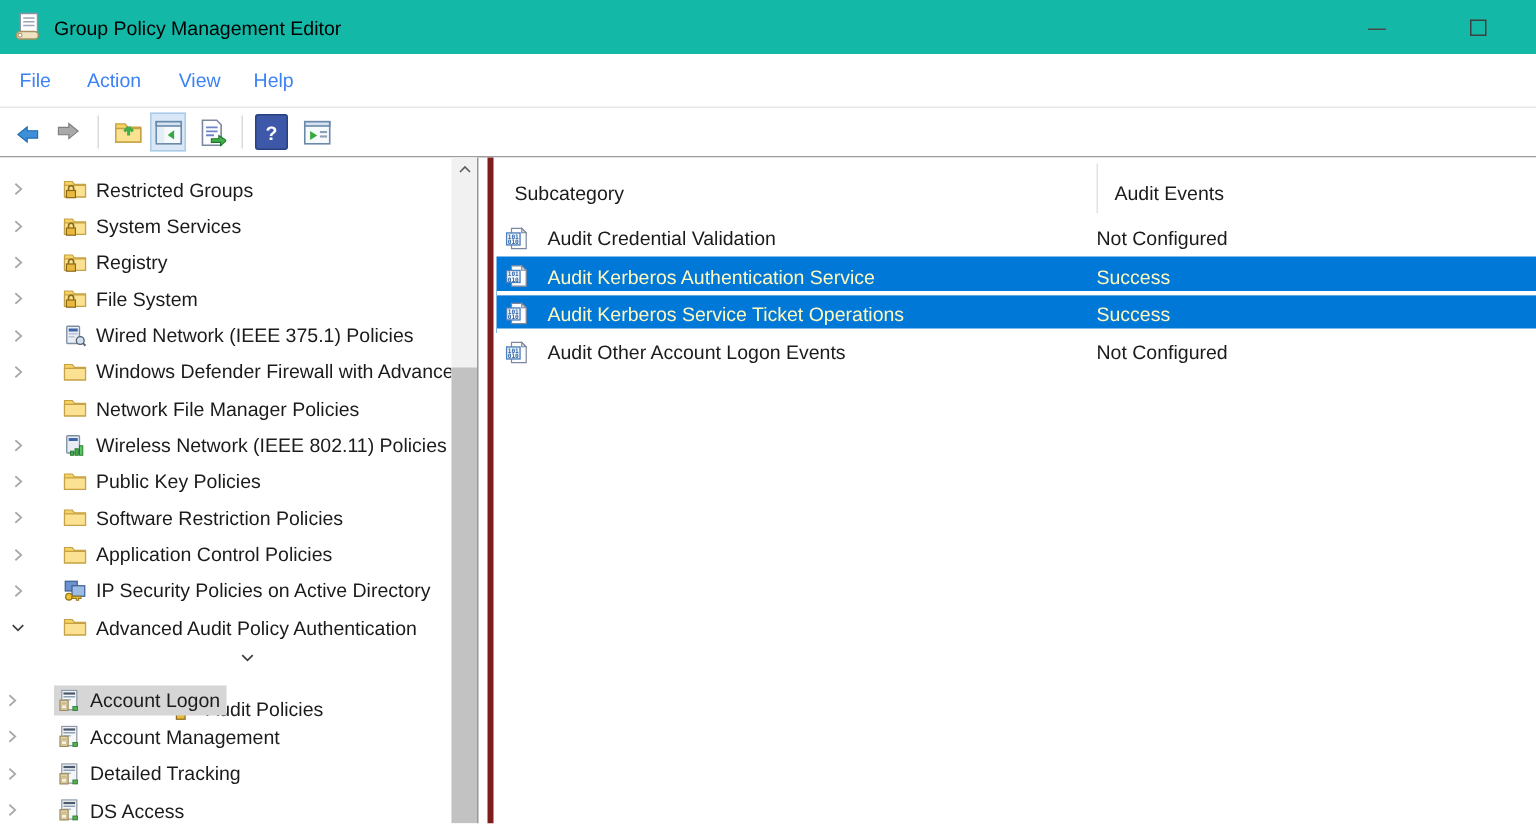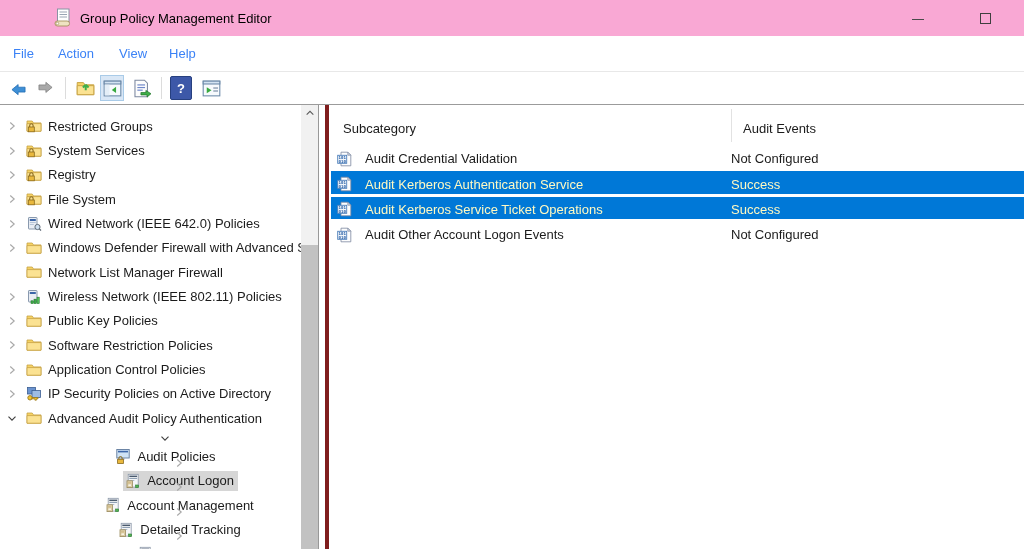--- a/index.html
+++ b/index.html
@@ -2,21 +2,21 @@
 <html><head>
 <meta charset="utf-8">
 <style>
   html,body{margin:0;padding:0;}
   body{
     width:1024px;height:549px;overflow:hidden;background:#ffffff;
     font-family:"Liberation Sans",sans-serif;font-size:13px;color:#1b1b1b;
     position:relative;
   }
   
-  .titlebar{height:36px;display:flex;align-items:center;position:relative;background:#f9a8d4;padding-left:44px;}
+  .titlebar{height:36px;display:flex;align-items:center;position:relative;background:#14b8a6;}
   .title-icon{margin-left:10px;width:18px;height:20px;flex:none;}
   .title-text{margin-left:8px;font-size:13px;color:#000;}
   .cap-min{position:absolute;left:912px;top:19px;width:12px;height:1px;background:#4a4a4a;cursor:pointer;}
   .cap-max{position:absolute;left:980px;top:13px;width:11px;height:11px;border:1px solid #3f3f3f;box-sizing:border-box;cursor:pointer;}
   
   .menubar{height:35px;display:flex;align-items:center;border-bottom:1px solid #e8e8e8;background:#fff;}
   .menu-item{color:#3b82f6;cursor:default;}
   .m-file{margin-left:13px;}
   .m-action{margin-left:24px;}
   .m-view{margin-left:25px;}
@@ -30,29 +30,29 @@
   .tsep{width:1px;height:22px;background:#dcdcdc;margin:0 7px 0 8px;flex:none;}
   .tb-console{margin-left:3px;background:#d9e7f6;border:1px solid #a9cbe8;}
   .tb-export{margin-left:5px;}
   .tb-prop{margin-left:6px;}
   .help-box{width:20px;height:22px;background:#3d58a8;border:1px solid #27407f;border-radius:2px;color:#fff;
     font-weight:bold;display:flex;align-items:center;justify-content:center;font-size:13px;}
   
   .content{position:absolute;left:0;top:104px;width:1024px;height:445px;border-top:1px solid #9b9b9b;box-sizing:border-box;background:#fff;}
   .tree-pane{position:absolute;left:0;top:0;bottom:0;width:319px;border-right:1px solid #989898;box-sizing:border-box;background:#fff;overflow:hidden;}
   .tree-rows{position:absolute;left:0;top:9px;width:301px;overflow:hidden;}
-  .trow{height:24.35px;display:flex;align-items:center;white-space:nowrap;cursor:default;}
+  .trow{height:24.35px;display:flex;align-items:center;white-space:nowrap;cursor:default;gap:16px;}
   .chev{width:16px;height:16px;flex:none;display:flex;align-items:center;justify-content:center;margin-right:4px;}
   .wrap{display:flex;align-items:center;padding:2px 4px 2px 2px;}
   .trow.sel .wrap{background:#d6d6d6;}
   .ticon{width:16px;height:16px;flex:none;}
   .tlabel{margin-left:6px;}
   .ind0{padding-left:4px;}
   .ind1{padding-left:32px;flex-direction:column;}
-  .ind2{padding-left:60px;flex-direction:column;}
+  .ind2{}
   
   .vscroll{position:absolute;top:0;left:301px;width:17px;bottom:0;background:#f1f1f1;}
   .vs-up{height:16px;display:flex;align-items:center;justify-content:center;cursor:pointer;}
   .vs-thumb{position:absolute;left:0;right:0;top:140px;bottom:0;background:#c2c2c2;cursor:pointer;}
   
   .list-pane{position:absolute;left:325px;right:0;top:0;bottom:0;border-left:4px solid #7f1d1d;box-sizing:border-box;background:#fff;}
   .lheader{position:relative;height:41px;}
   .lh-sub{position:absolute;left:14px;top:16px;cursor:default;}
   .lh-ev{position:absolute;left:414px;top:16px;cursor:default;}
   .lh-div{position:absolute;left:402px;top:4px;width:1px;height:33px;background:#e2e2e2;}
@@ -280,21 +280,21 @@
       <div class="trow ind0">
         <span class="chev">
             <svg width="14" height="14" viewBox="0 0 16 16">
               <use href="#c-right"></use>
             </svg>
           </span>
         <span class="wrap">
             <svg class="ticon">
               <use href="#i-wired"></use>
             </svg>
-            <span class="tlabel">Wired Network (IEEE 642.0) Policies</span>
+            <span class="tlabel">Wired Network (IEEE 375.1) Policies</span>
           </span>
       </div>
       <div class="trow ind0">
         <span class="chev">
             <svg width="14" height="14" viewBox="0 0 16 16">
               <use href="#c-right"></use>
             </svg>
           </span>
         <span class="wrap">
             <svg class="ticon">
@@ -302,21 +302,21 @@
             </svg>
             <span class="tlabel">Windows Defender Firewall with Advanced Security</span>
           </span>
       </div>
       <div class="trow ind0">
         <span class="chev"></span>
         <span class="wrap">
             <svg class="ticon">
               <use href="#i-folder"></use>
             </svg>
-            <span class="tlabel">Network List Manager Firewall</span>
+            <span class="tlabel">Network File Manager Policies</span>
           </span>
       </div>
       <div class="trow ind0">
         <span class="chev">
             <svg width="14" height="14" viewBox="0 0 16 16">
               <use href="#c-right"></use>
             </svg>
           </span>
         <span class="wrap">
             <svg class="ticon">

